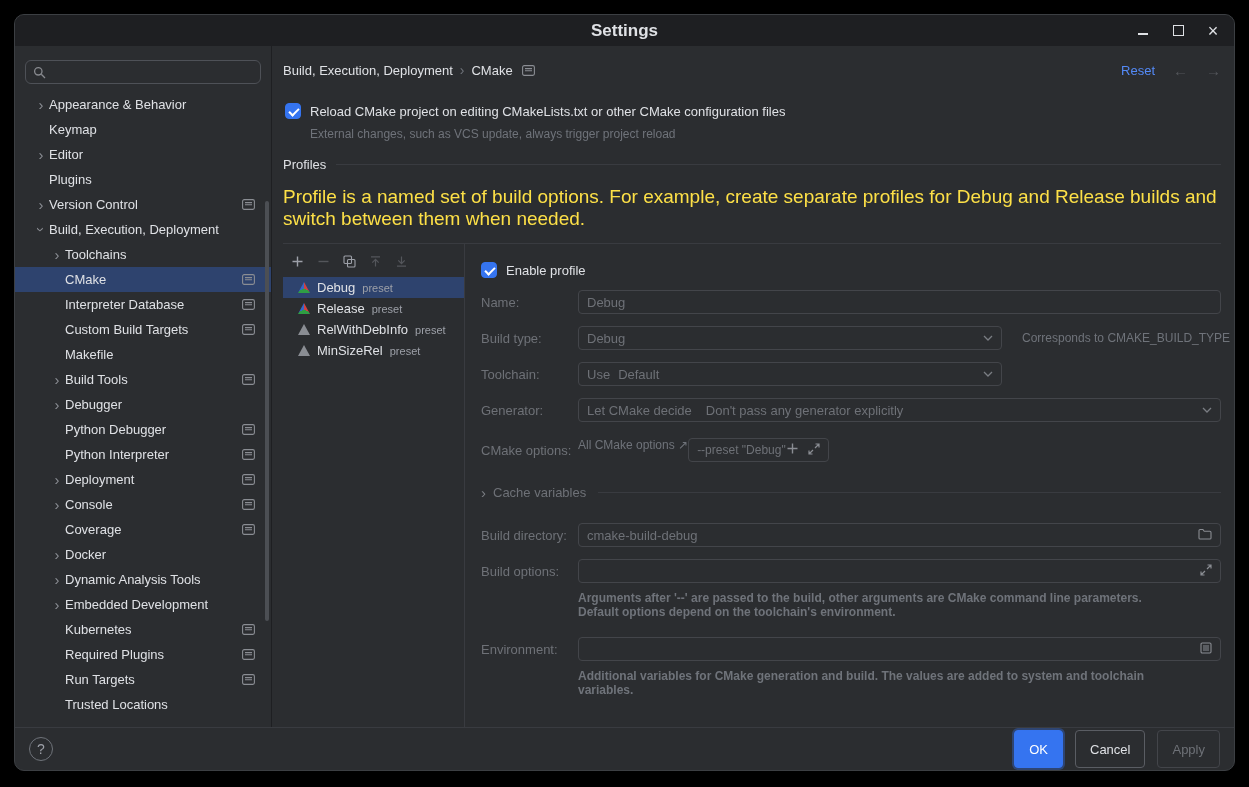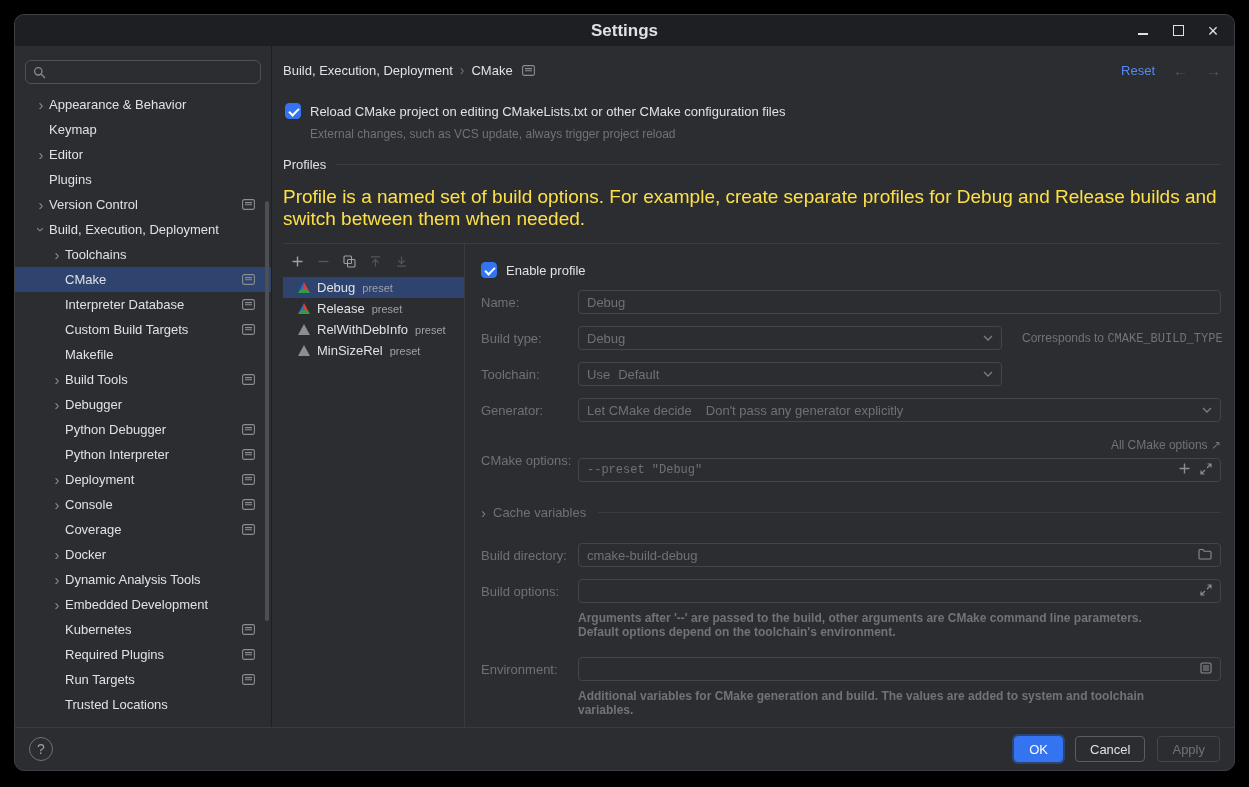--- a/index.html
+++ b/index.html
@@ -93,41 +93,41 @@
   .form-row { display:flex; align-items:center; margin-top:12px; }
   .form-row.top { align-items:center; margin-top:16px; }
   .flabel { flex:0 0 97px; width:97px; color:#6e7177; font-size:13px; }
   .field { height:24px; border:1px solid #43454a; border-radius:4px;
            display:flex; align-items:center; padding:0 8px; font-size:13px;
            color:#6e7177; background:transparent; }
   .grow { flex:1; min-width:0; }
   .w424 { flex:0 0 424px; width:424px; }
   .combo-arrow { margin-left:auto; display:inline-flex; color:#7a7d83; }
   .hint-inline { margin-left:20px; color:#6f737a; font-size:12px; white-space:nowrap; }
-  .mono { font-family:Liberation Mono, monospace; font-size:12px; }
+  .mono { font-family:Liberation Sans, sans-serif; font-size:12px; }
   .gen-note { margin-left:14px; color:#6e7177; }
-  .fcol { display:flex; flex-direction:column; }
+  .fcol { display:flex; flex-direction:row; }
   .link-row { display:flex; justify-content:flex-end; margin-bottom:6px; }
   .gray-link { color:#6f737a; font-size:12px; }
   .field-icons { margin-left:auto; display:flex; gap:9px; color:#8a8d93; align-items:center; }
   .cache-row { display:flex; align-items:center; margin-top:22px; color:#6e7177; font-size:13px; }
   .cache-row .chev-r { font-size:15px; margin-right:7px; color:#7a7d83; }
   .cache-row .hline { margin-left:12px; }
   .mt22 { margin-top:22px; }
   .hints { margin:8px 0 0 97px; color:#6f737a; font-size:12px; line-height:14px;font-weight:bold; }
   .mt18 { margin-top:18px; }
 
   
   .footer { flex:0 0 43px; border-top:1px solid #393b40; display:flex;
             align-items:center; padding:0 14px; }
   .help { width:24px; height:24px; border:1.3px solid #6f737a; border-radius:50%;
           color:#9da0a8; font-size:14px; display:flex; align-items:center;
           justify-content:center; }
   .fbtns { margin-left:auto; display:flex; gap:12px; }
-  .btn { height:26px; border-radius:4px; font:13px "Liberation Sans", sans-serif;
+  .btn { height:38px; border-radius:4px; font:13px "Liberation Sans", sans-serif;
          display:inline-flex; align-items:center; justify-content:center;
          background:transparent; border:1px solid #5a5d63; color:#dfe1e5;
          padding:0 14px; min-width:48px; }
   .btn.primary { background:#3574f0; border-color:#3574f0; color:#fff;
                  box-shadow:0 0 0 2px rgba(53,116,240,.35); }
   .btn.disabled { border-color:#43454a; color:#6e7177; }
 </style>
 </head>
 <body>
 

